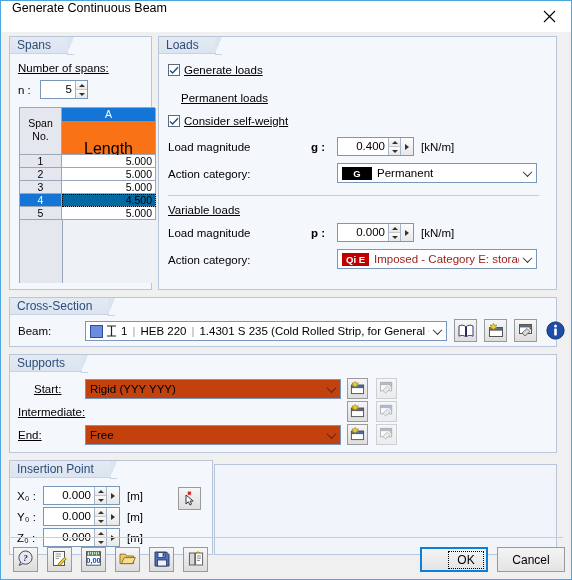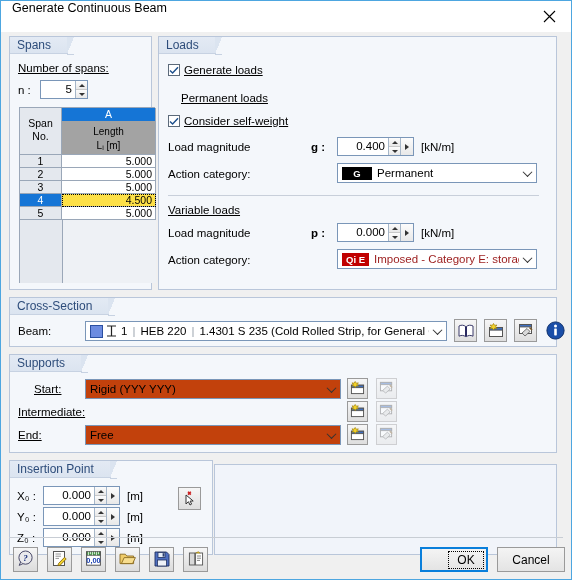--- a/index.html
+++ b/index.html
@@ -133,36 +133,36 @@
     background:#1575d6; color:#fff; text-align:center; line-height:13px;
     font-size:10.5px; border-right:1px solid #9aa7b8;
   }
   .tbl .corner {
     position:absolute; left:0; top:0; width:42px; height:47px;
     background:#e4e8ee; border-right:1px solid #9aa7b8; border-bottom:1px solid #9aa7b8;
     text-align:center; font-size:10.5px; line-height:1.25; padding-top:9px;
   }
   .tbl .sub-a {
     position:absolute; left:42px; top:13px; width:94px; height:34px;
-    background:#a3a3a3; border-right:1px solid #9aa7b8; border-bottom:1px solid #9aa7b8;
-    text-align:center; font-size:10px; line-height:1.35; padding-top:4px;
+    background:#f97316; border-right:1px solid #9aa7b8; border-bottom:1px solid #9aa7b8;
+    text-align:center; font-size:16px; line-height:1.35; padding-top:17px;
   }
   .tbl .row { position:absolute; left:0; height:13px; width:136px; }
   .tbl .rnum {
     position:absolute; left:0; top:0; width:42px; height:13px;
     background:#e4e8ee; border-right:1px solid #9aa7b8; border-bottom:1px solid #9aa7b8;
     text-align:center; line-height:12px; font-size:10.5px;
   }
   .tbl .rnum.sel { background:#1575d6; color:#fff; }
   .tbl .rval {
     position:absolute; left:42px; top:0; width:94px; height:13px;
     background:#fff; border-right:1px solid #9aa7b8; border-bottom:1px solid #9aa7b8;
     text-align:right; line-height:12px; font-size:10.5px; padding-right:3px;
   }
-  .tbl .rval.sel { background:#fde047; outline:1px dotted #000; outline-offset:-1px; }
+  .tbl .rval.sel { background:#0369a1; outline:1px dotted #000; outline-offset:-1px; }
   .tbl .empty {
     position:absolute; left:0; width:136px; height:31px; background:#e4e8ee;
     border-right:1px solid #9aa7b8;
   }
   .tbl .empty .e2 { position:absolute; left:42px; top:0; width:94px; height:31px;
     background:#eef1f5; border-left:1px solid #9aa7b8; }
   
   .ibtn {
     position:absolute; width:23px; height:23px;
     background:linear-gradient(to bottom,#f6f6f6,#dedede);

